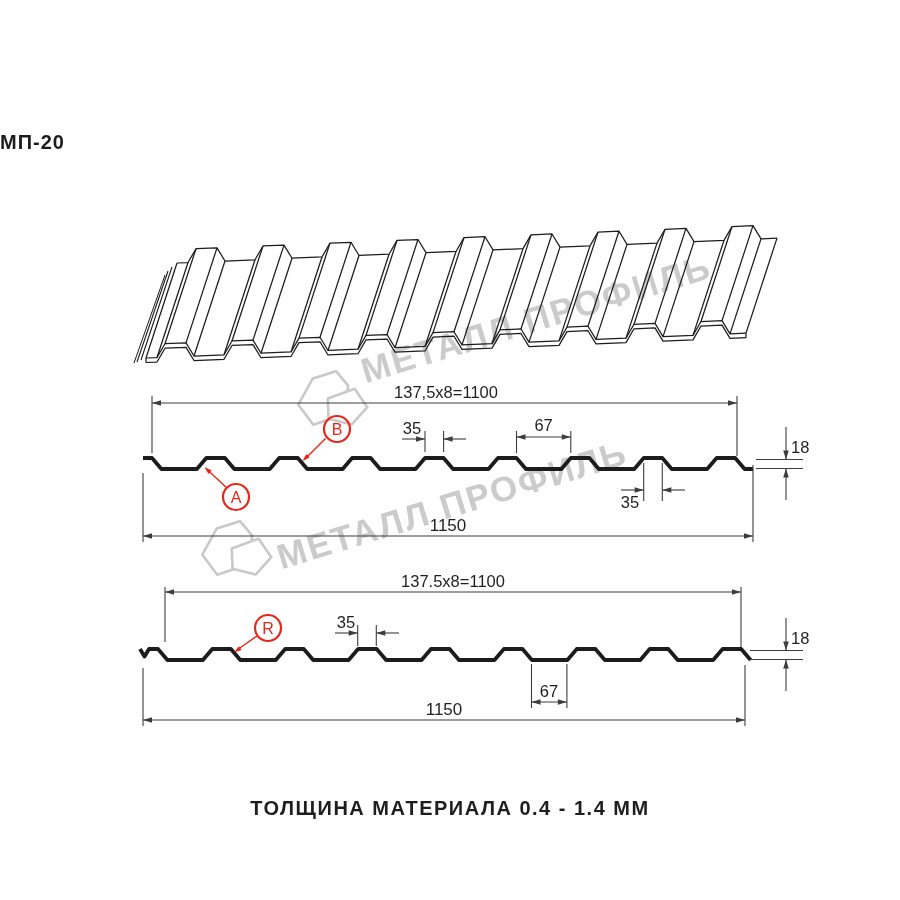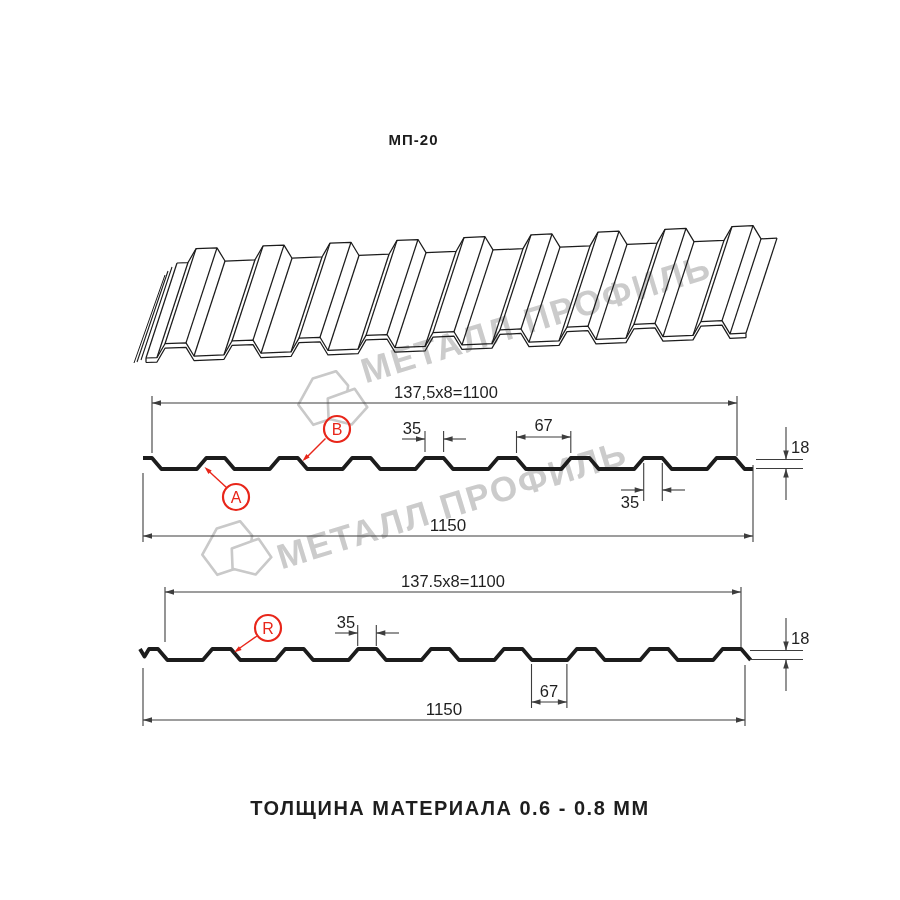--- a/index.html
+++ b/index.html
@@ -1,21 +1,21 @@
 <!DOCTYPE html>
 <html><head>
 <meta charset="utf-8">
 <style>
   html,body{margin:0;padding:0;background:#fff;}
   .stage{position:relative;width:900px;height:900px;background:#fff;overflow:hidden;
          font-family:"Liberation Sans",sans-serif;}
   .doc-title{position:absolute;top:74px;left:0;width:900px;text-align:center;
              font-size:43px;font-weight:800;letter-spacing:1px;color:#111;}
-  .doc-subtitle{position:absolute;top:131px;left:0;width:827px;text-align:center;
-             font-size:15px;font-weight:600;letter-spacing:1px;color:#1c1c1c;}
+  .doc-subtitle{position:absolute;top:131px;left:0;width:827px;text-align:left;
+             font-size:20px;font-weight:600;letter-spacing:1px;color:#1c1c1c;}
   .footer-note{position:absolute;top:797px;left:0;width:900px;text-align:center;
              font-size:20px;font-weight:600;letter-spacing:1.5px;color:#1e1e1e;}
   .wm{position:absolute;font-weight:700;font-size:35px;letter-spacing:2px;
       white-space:nowrap;transform-origin:0 50%;transform:rotate(-17deg);z-index:1;}
   .wm-logo{position:absolute;z-index:1;}
   #overlay{position:absolute;left:0;top:0;z-index:2;}
 </style>
 </head>
 <body>
 
@@ -172,14 +172,14 @@
         <path d="M0,0 L-9,-2.8 L-9,2.8 Z" fill="#e8261a" transform="translate(234,652.5) rotate(145) scale(0.85)"></path>
       </g>
       <text x="453" y="587" text-anchor="middle" font-size="16.5" font-family="&quot;Liberation Sans&quot;,sans-serif" fill="#1f1f1f" font-weight="400">137.5x8=1100</text>
       <text x="444" y="715" text-anchor="middle" font-size="17" font-family="&quot;Liberation Sans&quot;,sans-serif" fill="#1f1f1f" font-weight="400">1150</text>
       <text x="346" y="628" text-anchor="middle" font-size="16.5" font-family="&quot;Liberation Sans&quot;,sans-serif" fill="#1f1f1f" font-weight="400">35</text>
       <text x="549" y="697" text-anchor="middle" font-size="16.5" font-family="&quot;Liberation Sans&quot;,sans-serif" fill="#1f1f1f" font-weight="400">67</text>
       <text x="791" y="644" text-anchor="start" font-size="16.5" font-family="&quot;Liberation Sans&quot;,sans-serif" fill="#1f1f1f" font-weight="400">18</text>
       <text x="268" y="634" text-anchor="middle" font-size="16" font-family="&quot;Liberation Sans&quot;,sans-serif" fill="#e8261a" font-weight="500">R</text>
     </svg>
 
-  <div class="footer-note">ТОЛЩИНА МАТЕРИАЛА 0.6 - 0.8 ММ</div>
+  <div class="footer-note">ТОЛЩИНА МАТЕРИАЛА 0.4 - 1.4 ММ</div>
 </div>
 
 </body></html>

